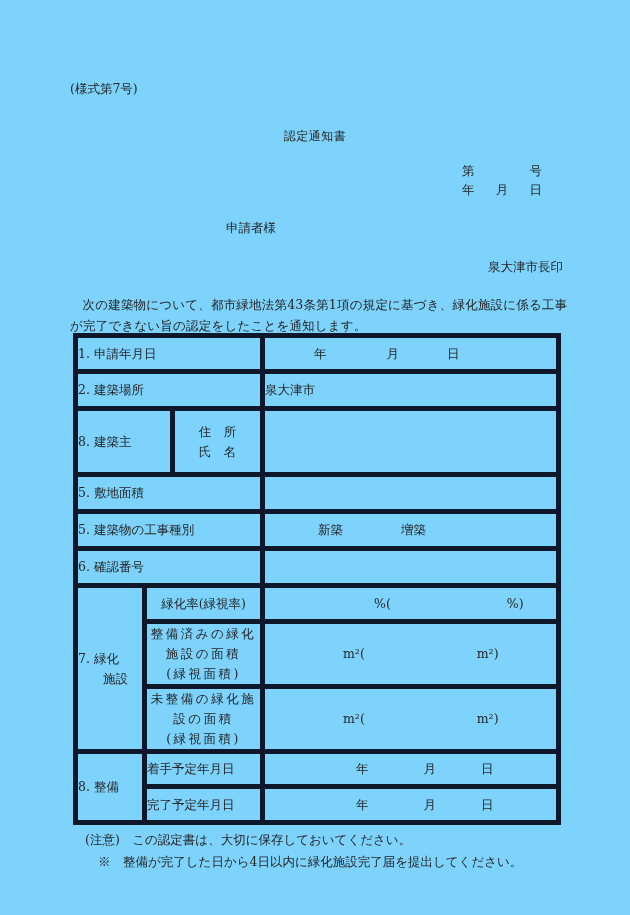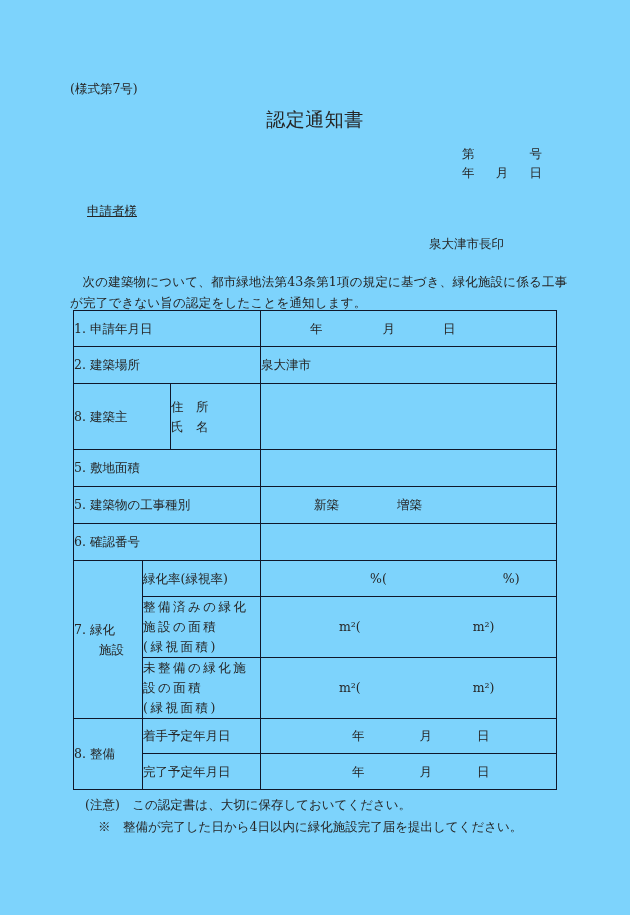--- a/index.html
+++ b/index.html
@@ -7,43 +7,43 @@
     position:relative;
     width:630px; height:915px;
     margin:0 auto;
     background:#7dd3fc;
     overflow:hidden;
     font-family:"DejaVu Serif","Liberation Serif",serif;
     font-size:12.5px;
     color:#262626;
   }
   .form-no { margin:81px 0 0 70px; line-height:15px; }
-  .doc-title { margin-top:15px; line-height:16px; font-size:19px; text-align:center; letter-spacing:0.5px; }
+  .doc-title { margin-top:32px; line-height:16px; font-size:12px; text-align:center; letter-spacing:0.5px; }
   .ref-block { margin:17px 0 0 462px; width:80px; line-height:19px; }
   .ref-line { display:flex; justify-content:space-between; }
-  .applicant-row { margin:21px 0 0 87px; width:189px; line-height:16px; display:flex; justify-content:flex-start;text-decoration:underline; }
-  .issuer-row { margin:17px 0 0 370px; width:193px; line-height:16px; display:flex; justify-content:center; }
+  .applicant-row { margin:21px 0 0 87px; width:189px; line-height:16px; display:flex; justify-content:flex-end; }
+  .issuer-row { margin:23px 0 0 370px; width:193px; line-height:16px; display:flex; justify-content:flex-end; }
   .body-par { margin:19px 62px 0 70px; line-height:21px; text-indent:12.5px; letter-spacing:0.2px; }
 
   table.form-table {
     border-collapse:collapse;
     table-layout:fixed;
     margin:-3px 0 0 73px;
     width:484px;
   }
   .form-table td {
-    border:1px solid #0f172a;
+    border:5px solid #0f172a;
     padding:0;
     vertical-align:middle;
     line-height:20px;
     overflow:hidden;
   }
   .lbl { padding-left:15px; }
   .pre { white-space:pre-line; }
-  .ctr { text-align:left; }
+  .ctr { text-align:center; }
   .spread { letter-spacing:2.5px; }
   .sublbl { padding-left:10px;margin-top:44px; }
   .vflex { display:flex; align-items:center; }
   .v-plain { padding-left:12px; }
   
   .d1-y { margin-left:49px; } .d1-m { margin-left:60px; } .d1-d { margin-left:48px; }
   .w1 { margin-left:53px;text-align:right; } .w2 { margin-left:58px; }
   .p-open { margin-left:109px; } .p-close { margin-left:116px; }
   .m-open { margin-left:78px; } .m-close { margin-left:112px; }
   .d8-y { margin-left:91px; } .d8-m { margin-left:55px; } .d8-d { margin-left:45px; }

